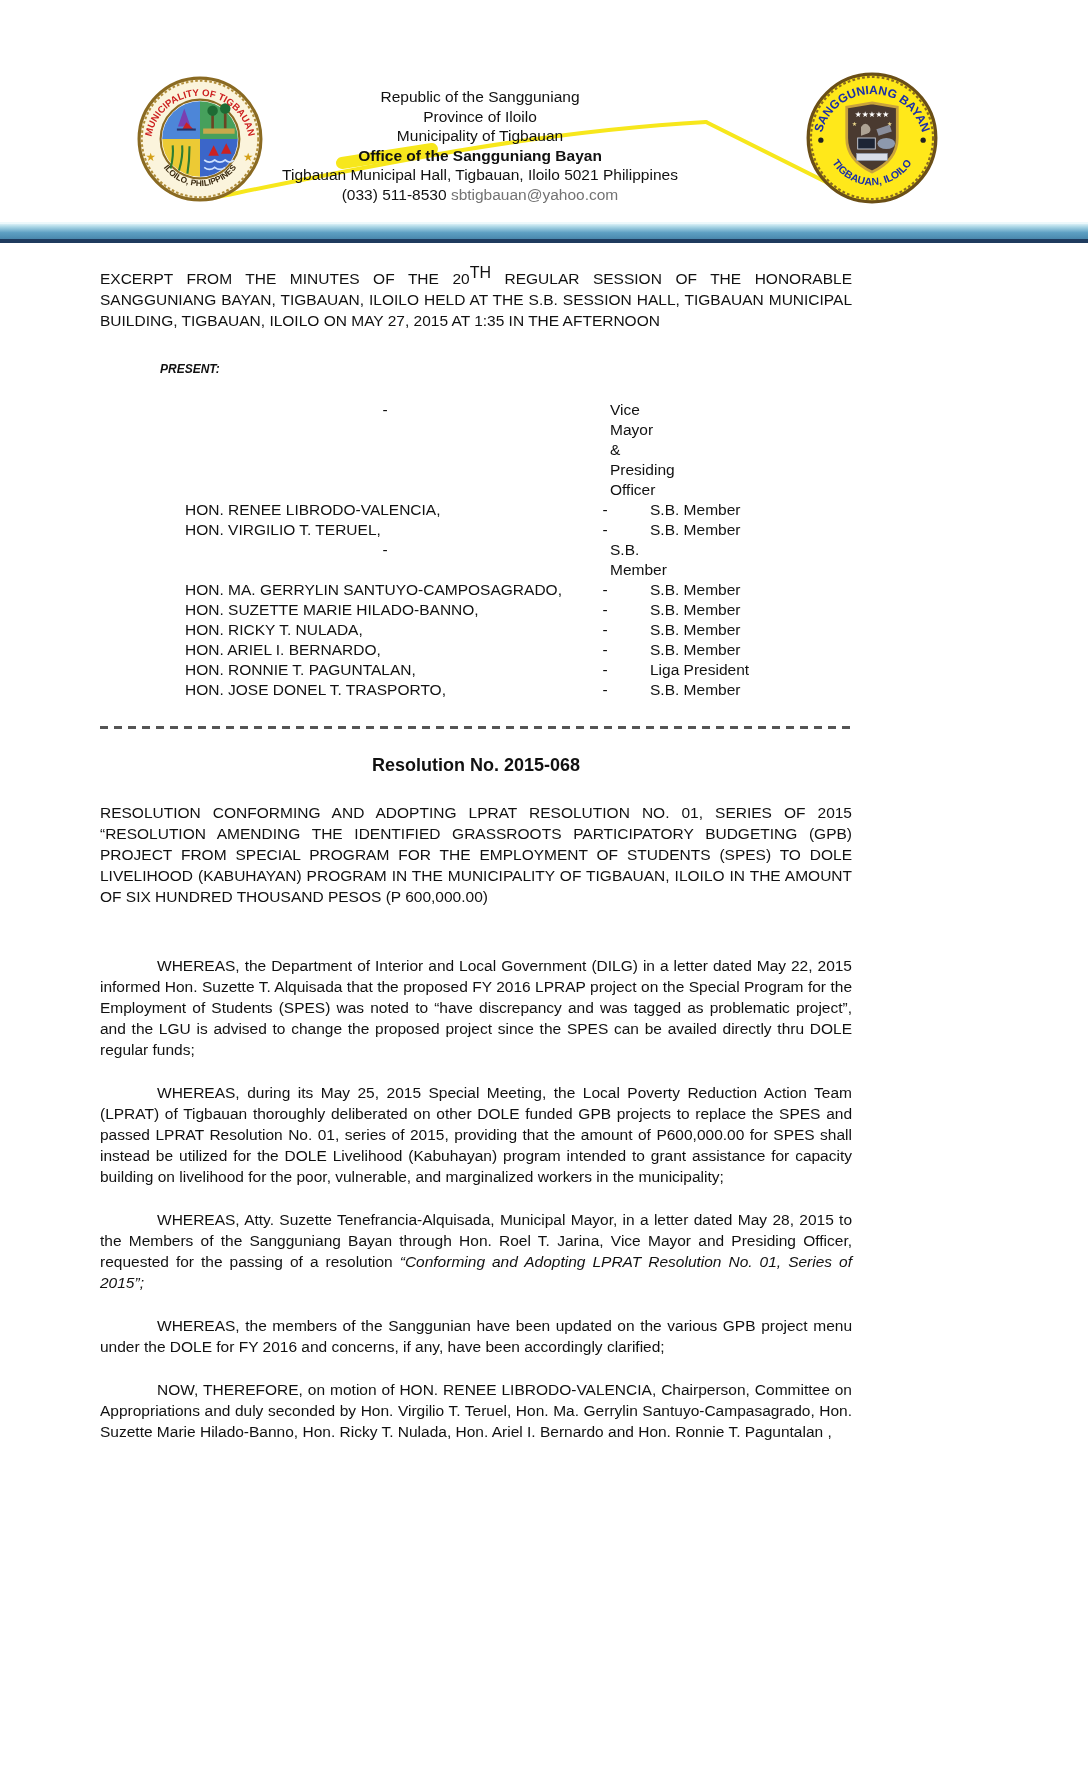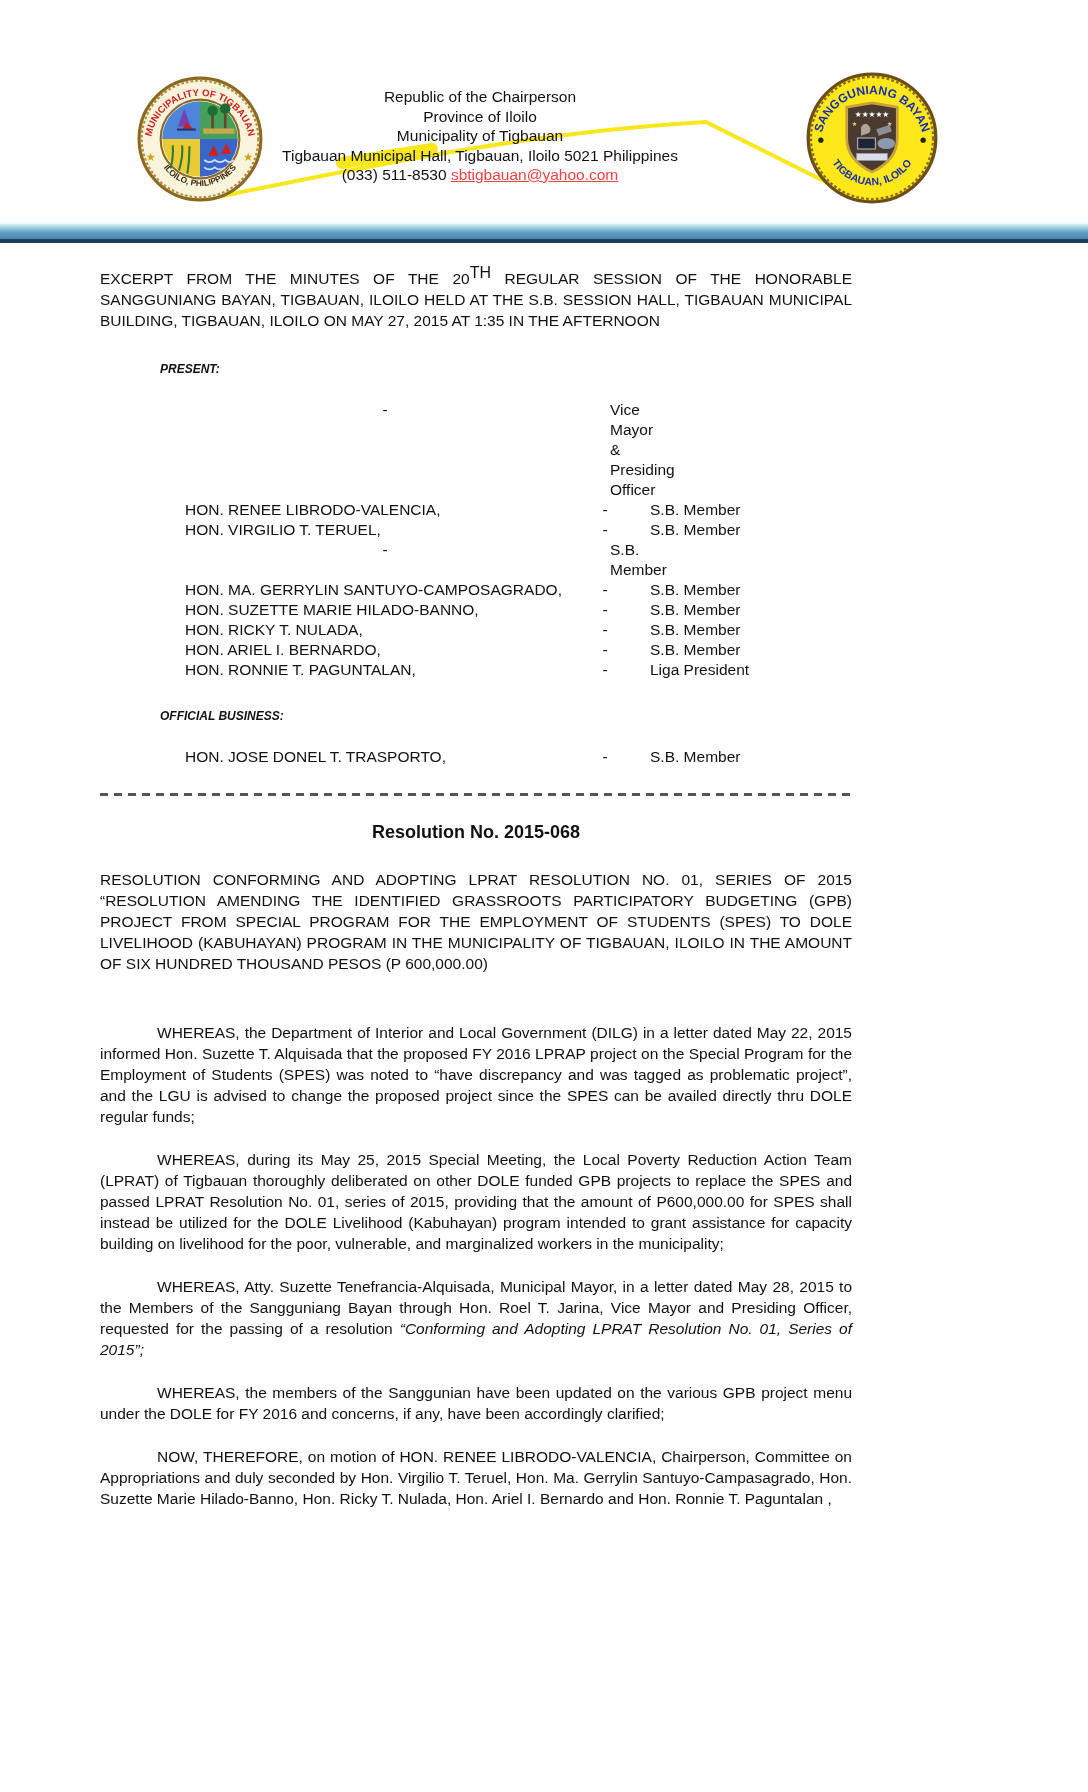--- a/index.html
+++ b/index.html
@@ -13,21 +13,21 @@
     overflow:hidden;
   }
   
   .letterhead { position:relative; height:222px; }
   .swoosh { position:absolute; left:0; top:0; width:1088px; height:222px; z-index:0; }
   .header-text {
     position:absolute; left:240px; top:87px; width:480px;
     text-align:center; font-size:15.5px; line-height:19.5px; z-index:1;
   }
   .header-text .office { font-weight:bold; }
-  .email { color:#ef4444; text-decoration:underline; cursor:pointer; }
+  .email { color:#737373; cursor:pointer; }
   .seal { position:absolute; z-index:1; }
   .seal-left  { left:137px; top:76px;  width:126px; height:126px; }
   .seal-right { left:806px; top:72px;  width:132px; height:132px; }
   .seal svg { width:100%; height:100%; display:block; }
   .teal-bar {
     height:15px;
     background:linear-gradient(180deg,#d8eff6 0%, #a4d2e3 22%, #5d9fc2 58%, #4a88ad 100%);
     border-top:2px solid #ecf8fb;
     border-bottom:4px solid #1f3b5e;
   }
@@ -100,23 +100,24 @@
         </text>
         <text font-family="Liberation Sans, sans-serif" font-size="8" font-weight="bold" fill="#3a2a10">
           <textPath href="#mt-bot" startOffset="50%" text-anchor="middle">ILOILO, PHILIPPINES</textPath>
         </text>
         <text x="8" y="81" font-size="11" fill="#d4a017">★</text>
         <text x="101" y="81" font-size="11" fill="#d4a017">★</text>
       </svg>
     </div>
 
     <div class="header-text">
-      <div>Republic of the Chairperson</div>
+      <div>Republic of the Sangguniang</div>
       <div>Province of Iloilo</div>
       <div>Municipality of Tigbauan</div>
+      <div class="office">Office of the Sangguniang Bayan</div>
       <div>Tigbauan Municipal Hall, Tigbauan, Iloilo 5021 Philippines</div>
       <div>
         <span>(033) 511-8530</span>
         <a class="email">sbtigbauan@yahoo.com</a>
       </div>
     </div>
 
     <div class="seal seal-right">
       <svg viewBox="0 0 120 120">
         <defs>
@@ -195,21 +196,20 @@
         <span class="r-dash">-</span>
         <span class="r-title">S.B. Member</span>
       </div>
       <div class="roster-row">
         <span class="r-name">HON. RONNIE T. PAGUNTALAN,</span>
         <span class="r-dash">-</span>
         <span class="r-title">Liga President</span>
       </div>
     </div>
 
-    <h3 class="section-heading">OFFICIAL BUSINESS:</h3>
 
     <div class="roster">
       <div class="roster-row">
         <span class="r-name">HON. JOSE DONEL T. TRASPORTO,</span>
         <span class="r-dash">-</span>
         <span class="r-title">S.B. Member</span>
       </div>
     </div>
 
     <div class="dashed-separator"></div>

